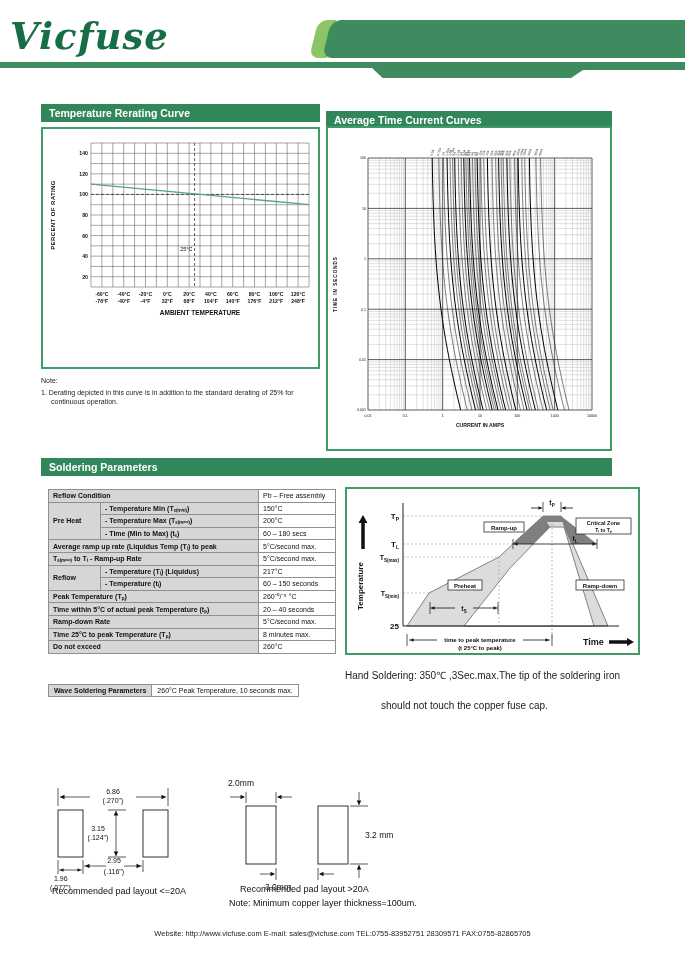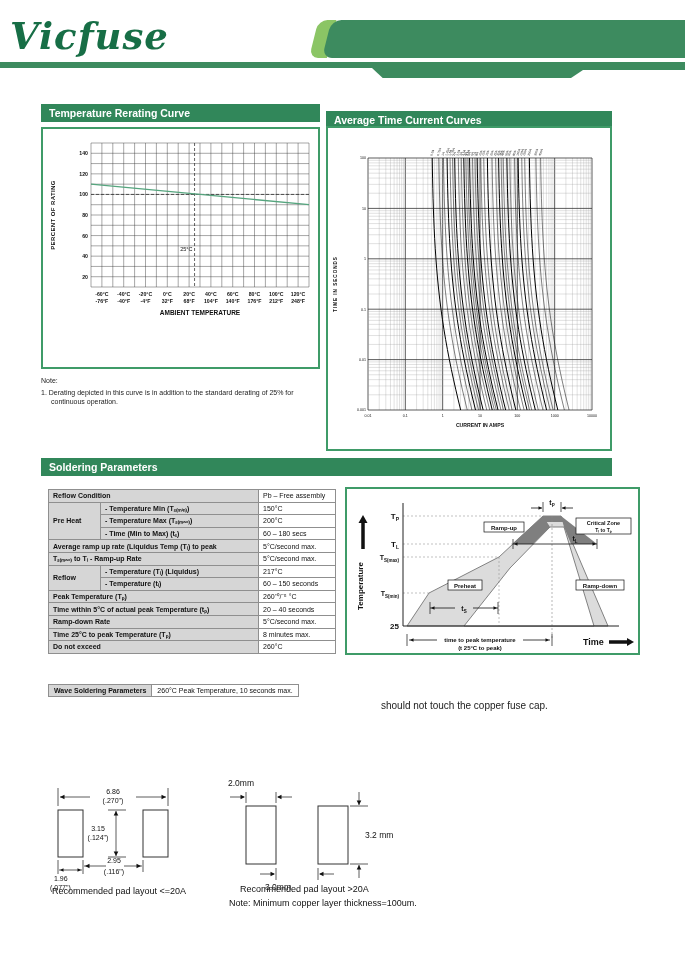--- a/index.html
+++ b/index.html
@@ -457,20 +457,21 @@
         <rect x="229" y="29" width="55" height="16" fill="#fff" stroke="#111" stroke-width="0.7"></rect>
         <text x="256.5" y="35.5" font-size="5.5" fill="#111" text-anchor="middle" font-weight="bold">Critical Zone</text>
         <text x="256.5" y="42.5" font-size="5" fill="#111" text-anchor="middle" font-weight="bold">Tₗ to Tₚ</text>
         <rect x="101" y="91" width="34" height="10" fill="#fff" stroke="#111" stroke-width="0.7"></rect>
         <text x="118" y="98.5" font-size="6" fill="#111" text-anchor="middle" font-weight="bold">Preheat</text>
         <rect x="229" y="91" width="48" height="10" fill="#fff" stroke="#111" stroke-width="0.7"></rect>
         <text x="253" y="98.5" font-size="6" fill="#111" text-anchor="middle" font-weight="bold">Ramp-down</text>
       </svg>
   </div>
 
+  <div class="abs hand" style="top:668px;">Hand Soldering:  350℃ ,3Sec.max.The tip of the soldering iron</div>
   <div class="abs hand" style="top:700px;margin-left:36px;">should not touch the copper fuse cap.</div>
 
   <svg class="abs" id="svg-padleft" style="left:48px;top:782px;" width="150" height="110" viewBox="0 0 150 110">
       <rect x="10" y="28" width="25" height="47" fill="none" stroke="#333" stroke-width="1"></rect>
       <rect x="95" y="28" width="25" height="47" fill="none" stroke="#333" stroke-width="1"></rect>
       <line x1="10" y1="6" x2="10" y2="24" stroke="#333" stroke-width="0.8"></line>
       <line x1="120" y1="6" x2="120" y2="24" stroke="#333" stroke-width="0.8"></line>
       <line x1="12" y1="15" x2="42" y2="15" stroke="#333" stroke-width="0.8"></line>
       <line x1="88" y1="15" x2="118" y2="15" stroke="#333" stroke-width="0.8"></line>
       <polygon points="16.5,12.7 16.5,17.3 12,15" fill="#111"></polygon>
@@ -522,13 +523,14 @@
       <line x1="92" y1="92" x2="92" y2="104" stroke="#333" stroke-width="0.8"></line>
       <line x1="34" y1="98" x2="48" y2="98" stroke="#333" stroke-width="0.8"></line>
       <polygon points="44.5,95.7 44.5,100.3 49,98" fill="#111"></polygon>
       <line x1="108" y1="98" x2="94" y2="98" stroke="#333" stroke-width="0.8"></line>
       <polygon points="97.5,95.7 97.5,100.3 93,98" fill="#111"></polygon>
       <text x="52" y="114" font-size="8.5" fill="#111" text-anchor="middle">3.0mm</text>
     </svg>
   <div class="abs cap" style="left:240px;top:884px;">Recommended pad layout  &gt;20A</div>
   <div class="abs cap" style="left:229px;top:898px;">Note: Minimum copper layer thickness=100um.</div>
 
+  <div class="abs foot" style="top:929px;">Website: http://www.vicfuse.com E-mail: sales@vicfuse.com TEL:0755-83952751 28309571  FAX:0755-82865705</div>
 </div>
 
 </body></html>

